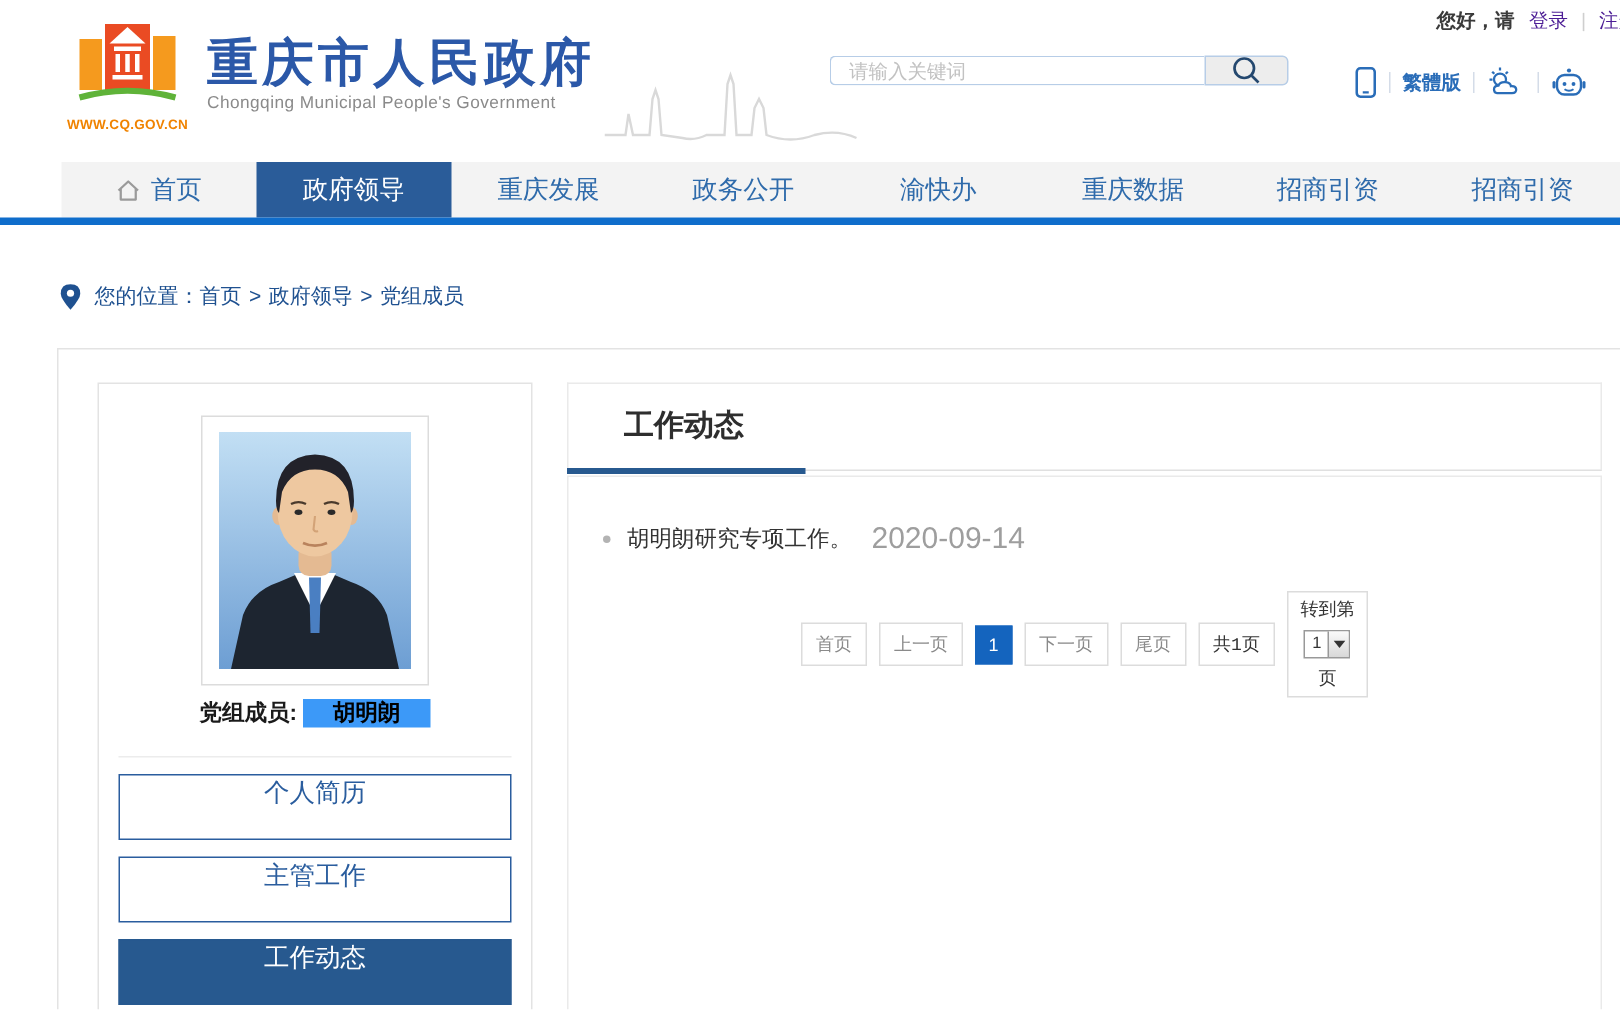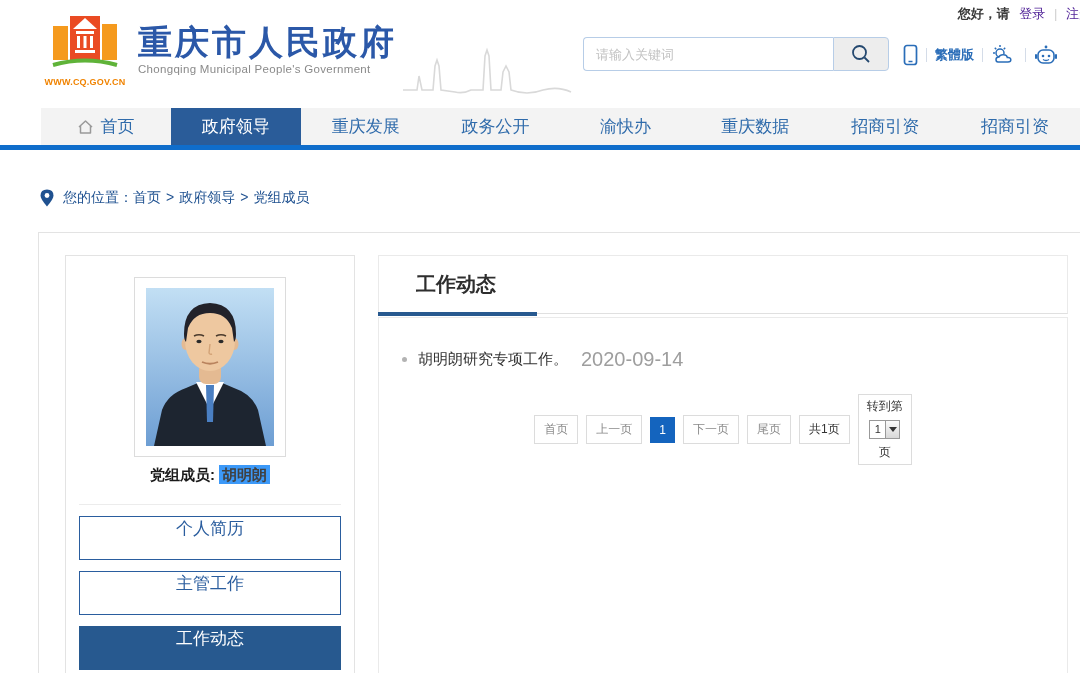--- a/index.html
+++ b/index.html
@@ -15,21 +15,21 @@
   .login-bar .sep { color:#cfcfcf; margin:0 5px; }
   
   .logo { position:absolute; left:42px; top:14px; display:flex; align-items:flex-start; }
   .logo-badge { width:86px; text-align:center; }
   .logo-url { font-size:9px; font-weight:bold; color:#f08300; margin-top:1px; letter-spacing:.2px; }
   .logo-names { margin-left:10px; margin-top:10px; }
   .logo-cn { font-size:34px; font-weight:bold; color:#2b58a8; letter-spacing:3px; line-height:36px; }
   .logo-en { font-size:11.5px; color:#8a8a8a; margin-top:3px; letter-spacing:.3px; }
   .skyline { margin-left:6px; margin-top:32px; }
   
-  .search { position:absolute; left:583px; top:37px; width:306px; height:34px; display:flex; }
+  .search { position:absolute; left:553px; top:37px; width:306px; height:20px; display:flex; }
   .search input {
     flex:1; border:1px solid #b7cde7; border-right:none; border-radius:4px 0 0 4px;
     padding:0 12px; font-size:13px; color:#666; outline:none;
     font-family:"Liberation Sans","DejaVu Sans",sans-serif;
   }
   .search input::placeholder { color:#c2c2c2; }
   .search-btn {
     width:56px; background:#ededed; border:1px solid #b7cde7; border-radius:0 4px 4px 0;
     display:flex; align-items:center; justify-content:center; cursor:pointer;
   }
@@ -49,21 +49,21 @@
   
   .breadcrumb { position:absolute; left:40px; top:189px; display:flex; align-items:flex-start; font-size:14px; color:#1f5190; }
   .breadcrumb .bc-txt { margin-left:9px; }
   .breadcrumb .bc-lnk { cursor:pointer; }
   .breadcrumb .bc-sep { margin:0 5px; }
   
   .outer-box { position:absolute; left:38px; top:232px; width:1062px; height:470px; border:1px solid #e3e3e3; background:#fff; }
   .sidebar { position:absolute; left:65px; top:255px; width:290px; height:450px; border:1px solid #e3e3e3; background:#fff; }
   .photo-frame { width:152px; height:180px; border:1px solid #dcdcdc; margin:21px auto 0; display:flex; align-items:center; justify-content:center; background:#fff; }
   .name-row { text-align:center; margin-top:9px; font-size:15px; color:#1a1a1a; font-weight:bold; }
-  .name-hl { background:#3c99f8; color:#404040; padding:1px 3px; margin-left:4px; }
+  .name-hl { background:#3c99f8; color:#000000; padding:1px 20px; margin-left:4px; }
   .side-sep { border-top:1px solid #ececec; margin:19px 13px 0; }
   .side-btn {
     width:262px; height:44px; margin:11px auto 0; border:1px solid #2a5d9e;
     display:flex; justify-content:center;
     font-size:17px; color:#2a5d9e; cursor:pointer; background:#fff;
   }
   .side-btn:first-of-type { margin-top:10px; }
   .side-btn.active { background:#27598f; border-color:#27598f; color:#fff; }
   
   .panel-head { position:absolute; left:378px; top:255px; width:690px; height:59px; border:1px solid #eaeaea; border-bottom:1px solid #e0e0e0; background:#fff; }
@@ -71,21 +71,21 @@
   .title-bar { position:absolute; left:-1px; bottom:-3px; width:159px; height:4px; background:#27598f; }
   .panel-body { position:absolute; left:378px; top:317px; width:690px; height:372px; border:1px solid #eaeaea; background:#fff; }
   .news-row { display:flex; align-items:center; margin:30px 0 0 23px; }
   .news-dot { width:5px; height:5px; border-radius:50%; background:#b3b3b3; margin-right:11px; flex:none; }
   .news-text { font-size:15px; color:#333; cursor:pointer; }
   .news-date { font-size:20px; color:#9e9e9e; margin-left:13px; }
   
   .pagination { margin-top:23px; display:flex; justify-content:center; align-items:center; font-size:12px; }
   .pg-btn { border:1px solid #dcdcdc; background:#fff; color:#8a8a8a; padding:5px 9px; margin:0 4px; cursor:pointer; }
   .pg-cur { border:1px solid #1464be; background:#1464be; color:#fff; padding:5px 8px; margin:0 4px; cursor:default; }
-  .pg-total { border:1px solid #dcdcdc; background:#fff; color:#333; padding:5px 9px; margin:0 4px; }
+  .pg-total { border:1px solid #dcdcdc; background:#fff; color:#333; padding:5px 9px; margin:0 4px;font-family:Liberation Mono, monospace; }
   .pg-goto { border:1px solid #dcdcdc; background:#fff; color:#333; padding:3px 8px; margin:0 4px; display:flex; align-items:center; gap:5px;flex-direction:column; }
   .pg-select { border:1px solid #999; height:19px; display:flex; align-items:stretch; cursor:pointer; background:#fff; }
   .pg-select .val { width:15px; text-align:center; font-size:11px; line-height:17px; color:#333; }
   .pg-select .arrow { width:14px; background:linear-gradient(#fafafa,#d8d8d8); border-left:1px solid #999; display:flex; align-items:center; justify-content:center; }
   .pg-select .arrow svg { display:block; }
 </style>
 </head>
 <body>
 
 <div id="page">

